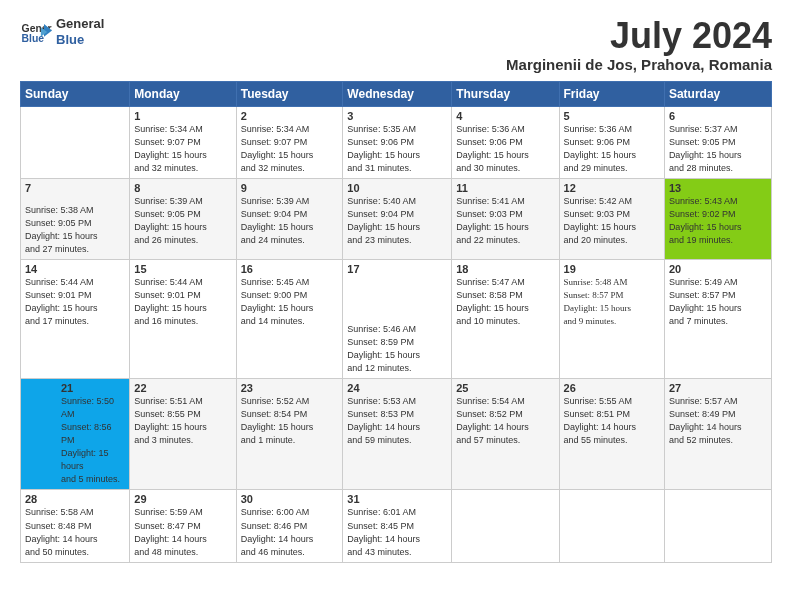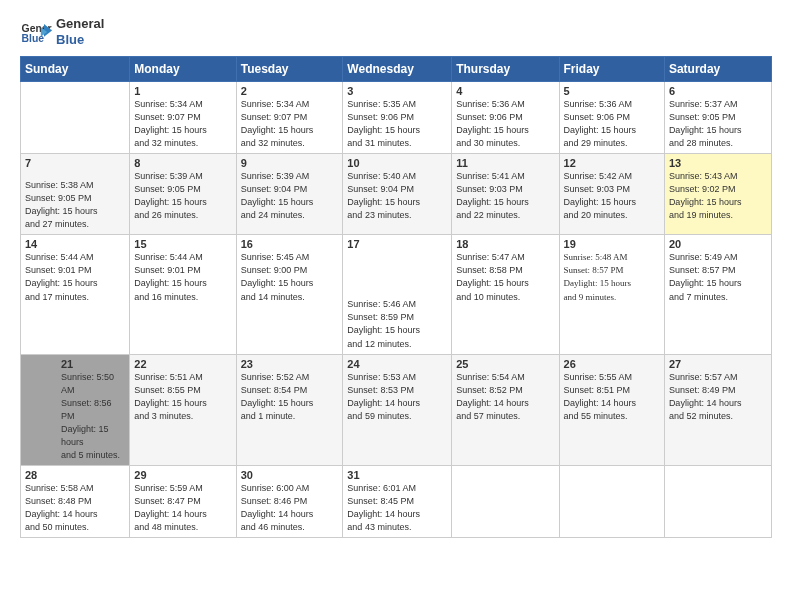--- a/index.html
+++ b/index.html
@@ -110,20 +110,24 @@
         <text x="2" y="33" font-size="13" font-family="Arial" font-weight="bold" fill="#3060a0">Blue</text>
 
         <polygon points="30,10 40,18 30,26" fill="#3080c0"></polygon>
         <polygon points="26,14 34,20 26,26" fill="#50a0d0"></polygon>
       </svg>
       <div>
         <div class="logo-text">General</div>
         <div class="logo-text" style="color:#3060a0;">Blue</div>
       </div>
     </div>
+    <div class="title-block">
+      <div class="month-title">July 2024</div>
+      <div class="location-title">Marginenii de Jos, Prahova, Romania</div>
+    </div>
   </div>
 
   <table class="calendar">
     <thead>
       <tr>
       <th>Sunday</th>
           <th>Monday</th>
           <th>Tuesday</th>
           <th>Wednesday</th>
           <th>Thursday</th>
@@ -213,21 +217,21 @@
 Daylight: 15 hours
 and 22 minutes.</div>
           </td>
           <td style="background: rgb(245, 245, 245);">
             <span class="day-num">12</span>
             <div class="day-info" style="white-space: pre-line;">Sunrise: 5:42 AM
 Sunset: 9:03 PM
 Daylight: 15 hours
 and 20 minutes.</div>
           </td>
-          <td style="background: #fef9c3;">
+          <td style="background: #84cc16;">
             <span class="day-num">13</span>
             <div class="day-info" style="white-space: pre-line;">Sunrise: 5:43 AM
 Sunset: 9:02 PM
 Daylight: 15 hours
 and 19 minutes.</div>
           </td>
         </tr>
         <tr>
           <td style="background: rgb(255, 255, 255);">
             <span class="day-num">14</span>
@@ -273,21 +277,21 @@
           </td>
           <td style="background: rgb(255, 255, 255);">
             <span class="day-num">20</span>
             <div class="day-info" style="white-space: pre-line;">Sunrise: 5:49 AM
 Sunset: 8:57 PM
 Daylight: 15 hours
 and 7 minutes.</div>
           </td>
         </tr>
         <tr>
-          <td style="background: #a3a3a3; padding-left: 40px;">
+          <td style="background: #0ea5e9; padding-left: 40px;">
             <span class="day-num">21</span>
             <div class="day-info" style="white-space: pre-line;">Sunrise: 5:50 AM
 Sunset: 8:56 PM
 Daylight: 15 hours
 and 5 minutes.</div>
           </td>
           <td style="background: rgb(245, 245, 245);">
             <span class="day-num">22</span>
             <div class="day-info" style="white-space: pre-line;">Sunrise: 5:51 AM
 Sunset: 8:55 PM

